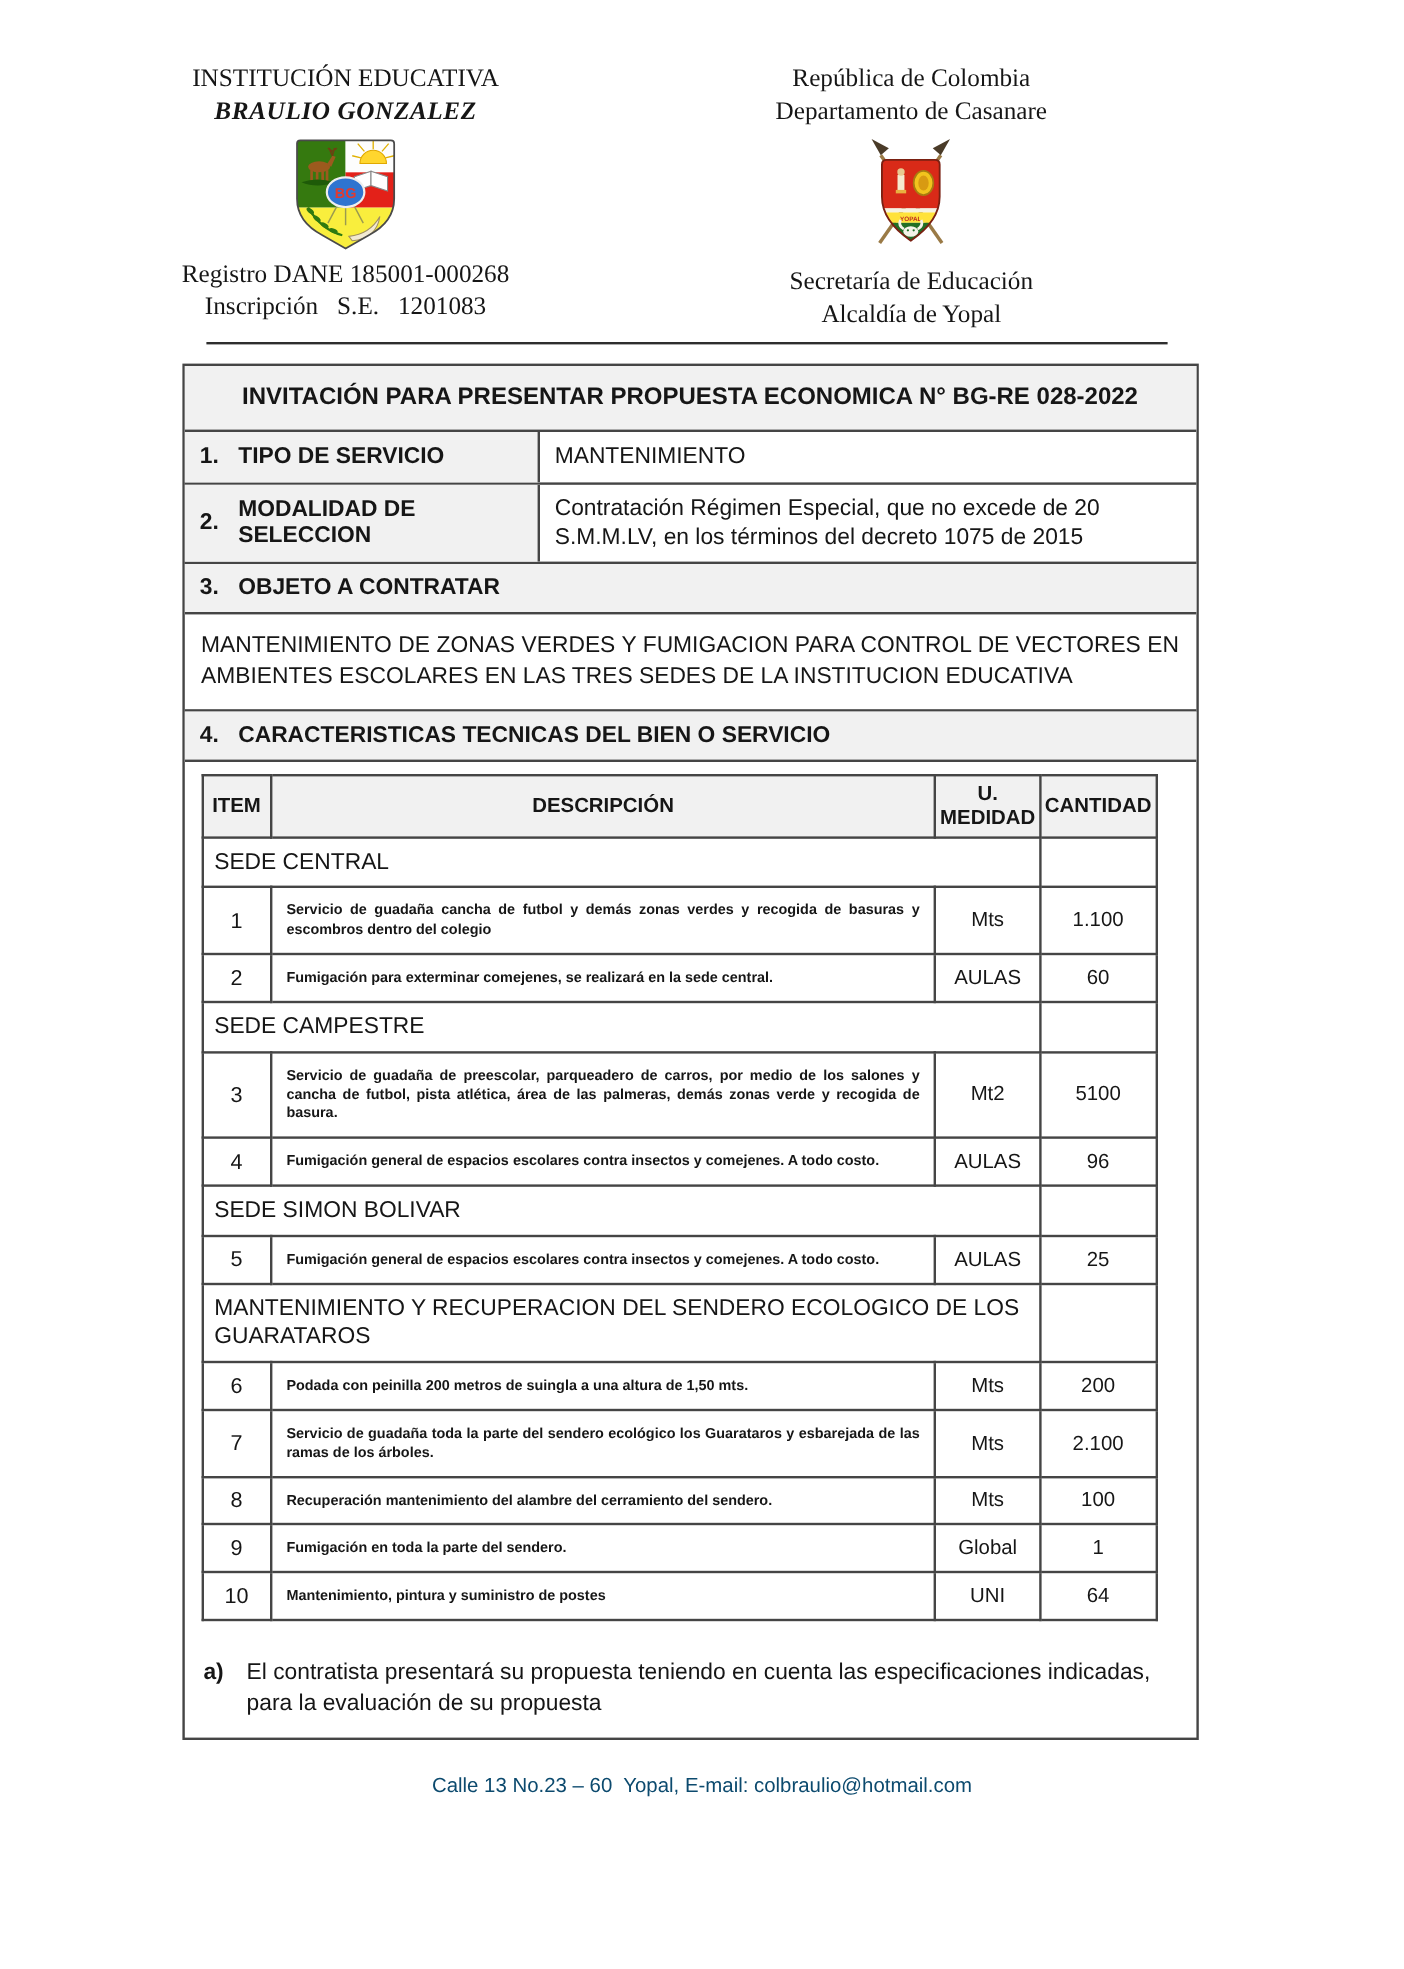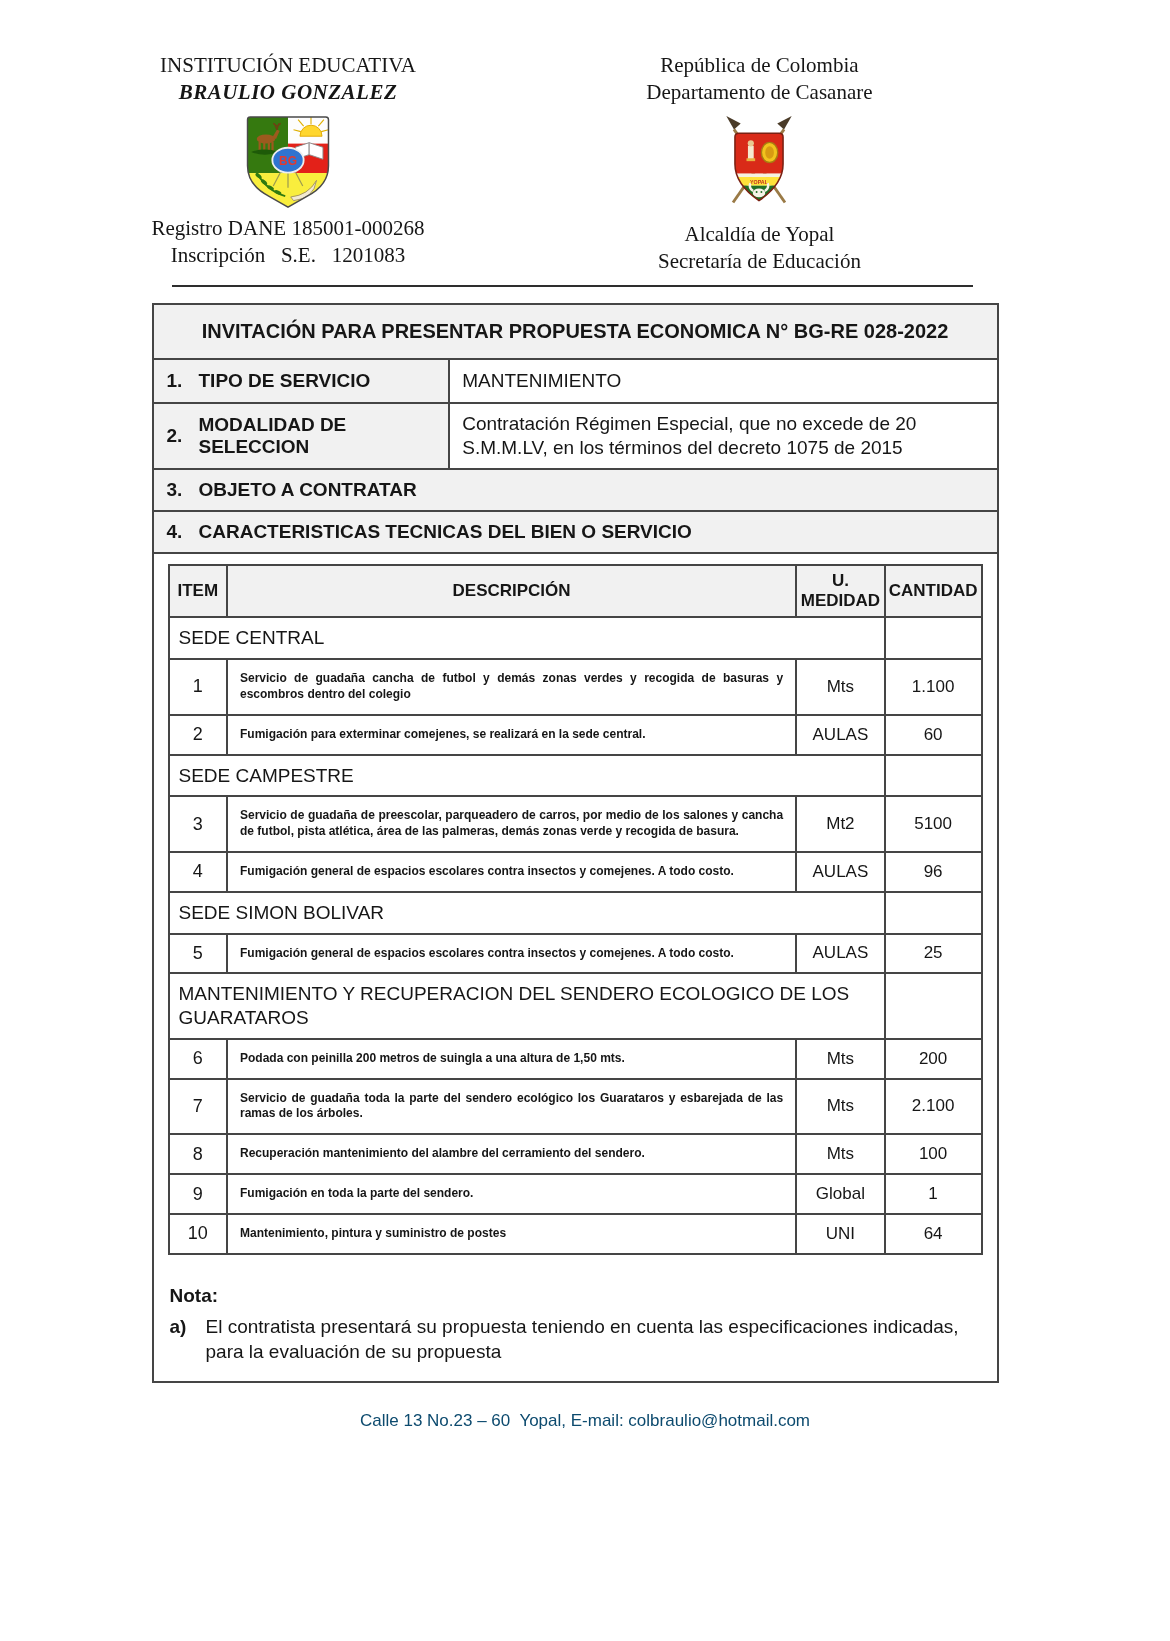--- a/index.html
+++ b/index.html
@@ -44,21 +44,21 @@
   .sec-head {
     display:flex; font-weight:bold; font-size:19px;
     padding:9px 8px 9px 13px; border-bottom:2px solid #454545;
   }
   .sec-body {
     font-size:19px; line-height:1.38; text-align:justify;
     padding:13px 14px; border-bottom:2px solid #454545;
   }
 
   
-  .inner-wrap { padding:10px 14px 16px 14px; }
+  .inner-wrap { padding:10px 32px 16px 14px; }
   table.items { width:100%; border-collapse:collapse; }
   .items th, .items td { border:2px solid #454545; }
   .items th {
     background:#f1f1f1; font-size:17px; font-weight:bold;
     padding:5px 3px; line-height:1.18; text-align:center;
   }
   .col-item { width:7.2%; }
   .col-desc { width:70%; }
   .col-unit { width:10.9%; }
   .col-qty  { width:11.9%; }
@@ -175,22 +175,22 @@
           <rect x="37" y="46" width="9" height="3" fill="#e8b040"></rect>
           <text x="50" y="72.5" text-anchor="middle" font-size="5.5" font-weight="bold" fill="#c03020" font-family="Liberation Sans, sans-serif">YOPAL</text>
           <ellipse cx="50" cy="82" rx="6.5" ry="4.5" fill="#f5f2e8"></ellipse>
           <path d="M44,80 Q39,77 41,72 M56,80 Q61,77 59,72" stroke="#f5f2e8" stroke-width="2.4" fill="none"></path>
           <circle cx="47.5" cy="81" r="1" fill="#226f26"></circle>
           <circle cx="52.5" cy="81" r="1" fill="#226f26"></circle>
         </g>
         <path d="M29,20 H71 Q75,20 75,24 V52 Q75,73 50,90 Q25,73 25,52 V24 Q25,20 29,20 Z" fill="none" stroke="#7a2012" stroke-width="1.6"></path>
       </svg>
 
+      <div>Secretaría de Educación</div>
       <div>Alcaldía de Yopal</div>
-      <div>Secretaría de Educación</div>
     </div>
   </div>
 
   <hr class="hrule">
 
   <div class="docbox">
 
     <div class="title-row shade">INVITACIÓN PARA PRESENTAR PROPUESTA ECONOMICA N° BG-RE 028-2022</div>
 
     <div class="field-row">
@@ -206,20 +206,21 @@
         <span class="f-num">2.</span>
         <span>MODALIDAD DE SELECCION</span>
       </div>
       <div class="f-value">Contratación Régimen Especial, que no excede de 20 S.M.M.LV, en los términos del decreto 1075 de 2015</div>
     </div>
 
     <div class="sec-head shade">
       <span class="f-num">3.</span>
       <span>OBJETO A CONTRATAR</span>
     </div>
+    <div class="sec-body">MANTENIMIENTO DE ZONAS VERDES Y FUMIGACION PARA CONTROL DE VECTORES EN AMBIENTES ESCOLARES EN LAS TRES SEDES DE LA INSTITUCION EDUCATIVA</div>
 
     <div class="sec-head shade">
       <span class="f-num">4.</span>
       <span>CARACTERISTICAS TECNICAS DEL BIEN O SERVICIO</span>
     </div>
 
     <div class="inner-wrap">
       <table class="items">
         <colgroup>
           <col class="col-item">
@@ -310,21 +311,20 @@
             <td class="c-num">10</td>
             <td class="c-desc">Mantenimiento, pintura y suministro de postes</td>
             <td class="c-unit">UNI</td>
             <td class="c-qty">64</td>
           </tr>
         </tbody>
       </table>
     </div>
 
     <div class="nota">
-      <div class="nota-title">Nota:</div>
       <div class="nota-item">
         <span class="nota-letter">a)</span>
         <span class="nota-text">El contratista presentará su propuesta teniendo en cuenta las especificaciones indicadas, para la evaluación de su propuesta</span>
       </div>
     </div>
 
   </div>
 
   <div class="footer">Calle 13 No.23 – 60  Yopal, E-mail: colbraulio@hotmail.com</div>
 

